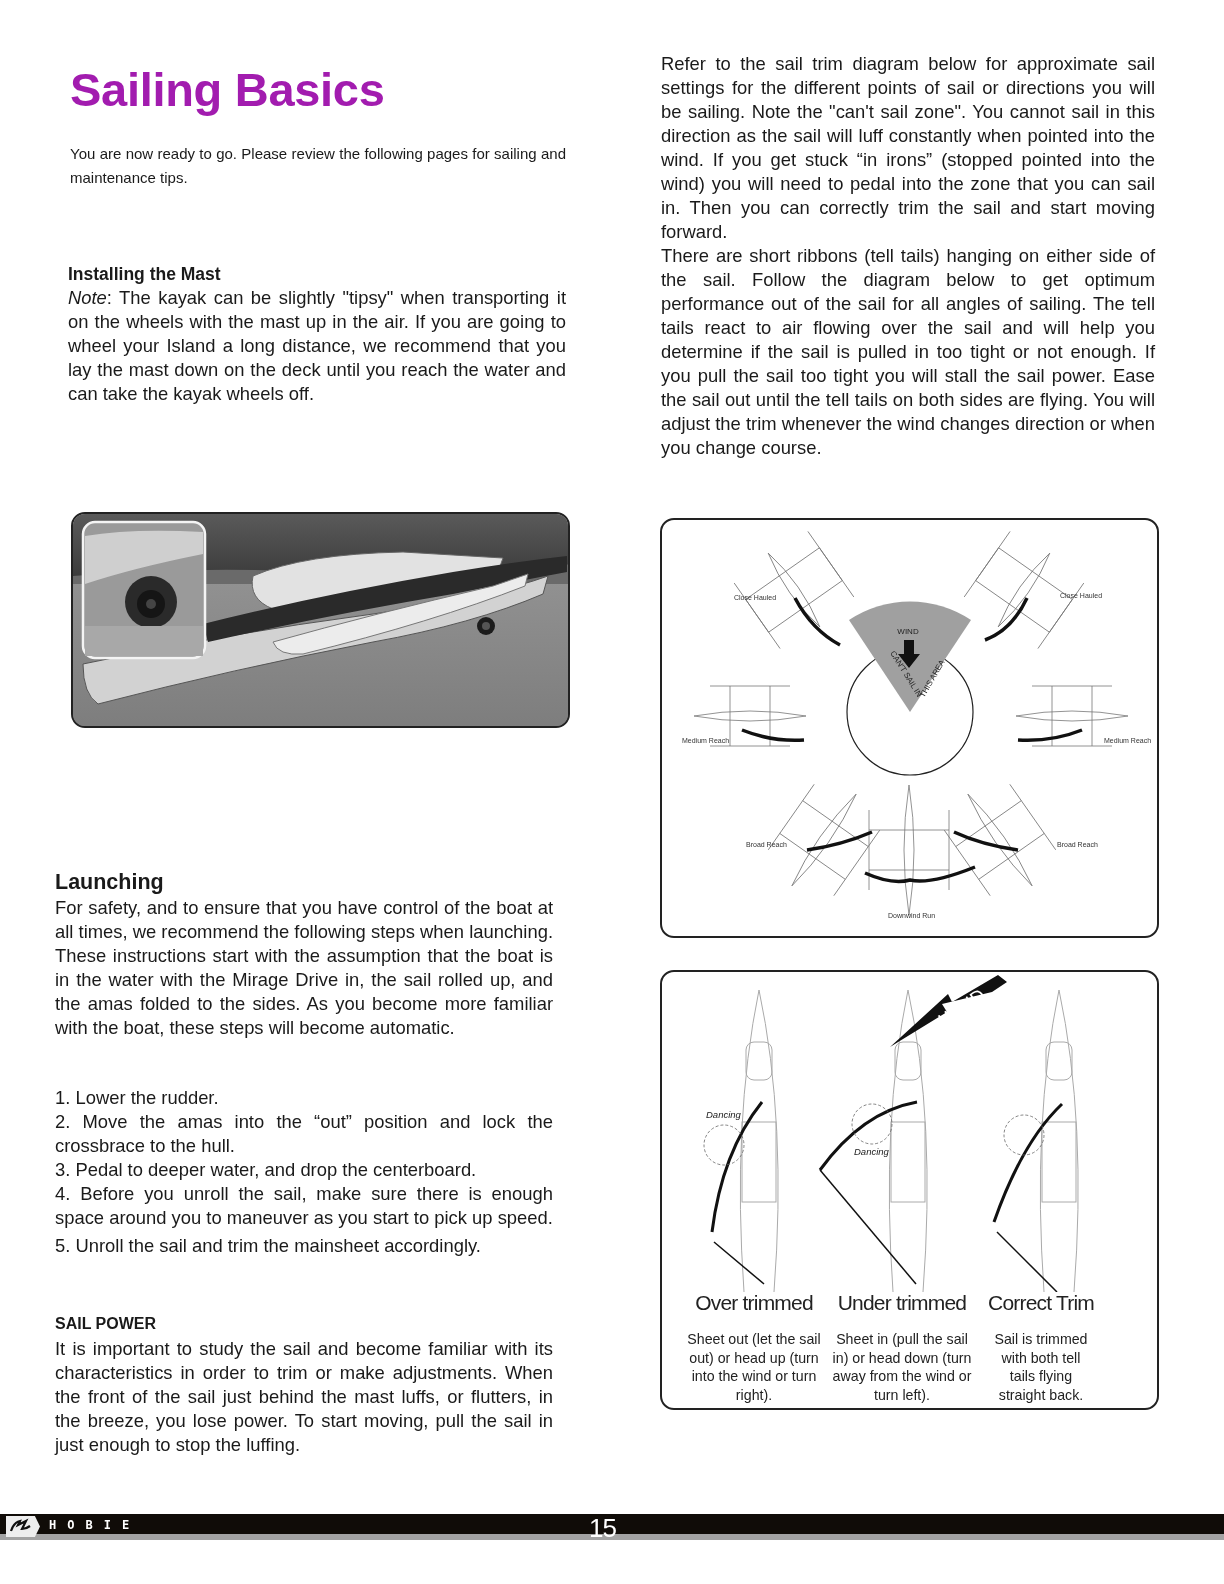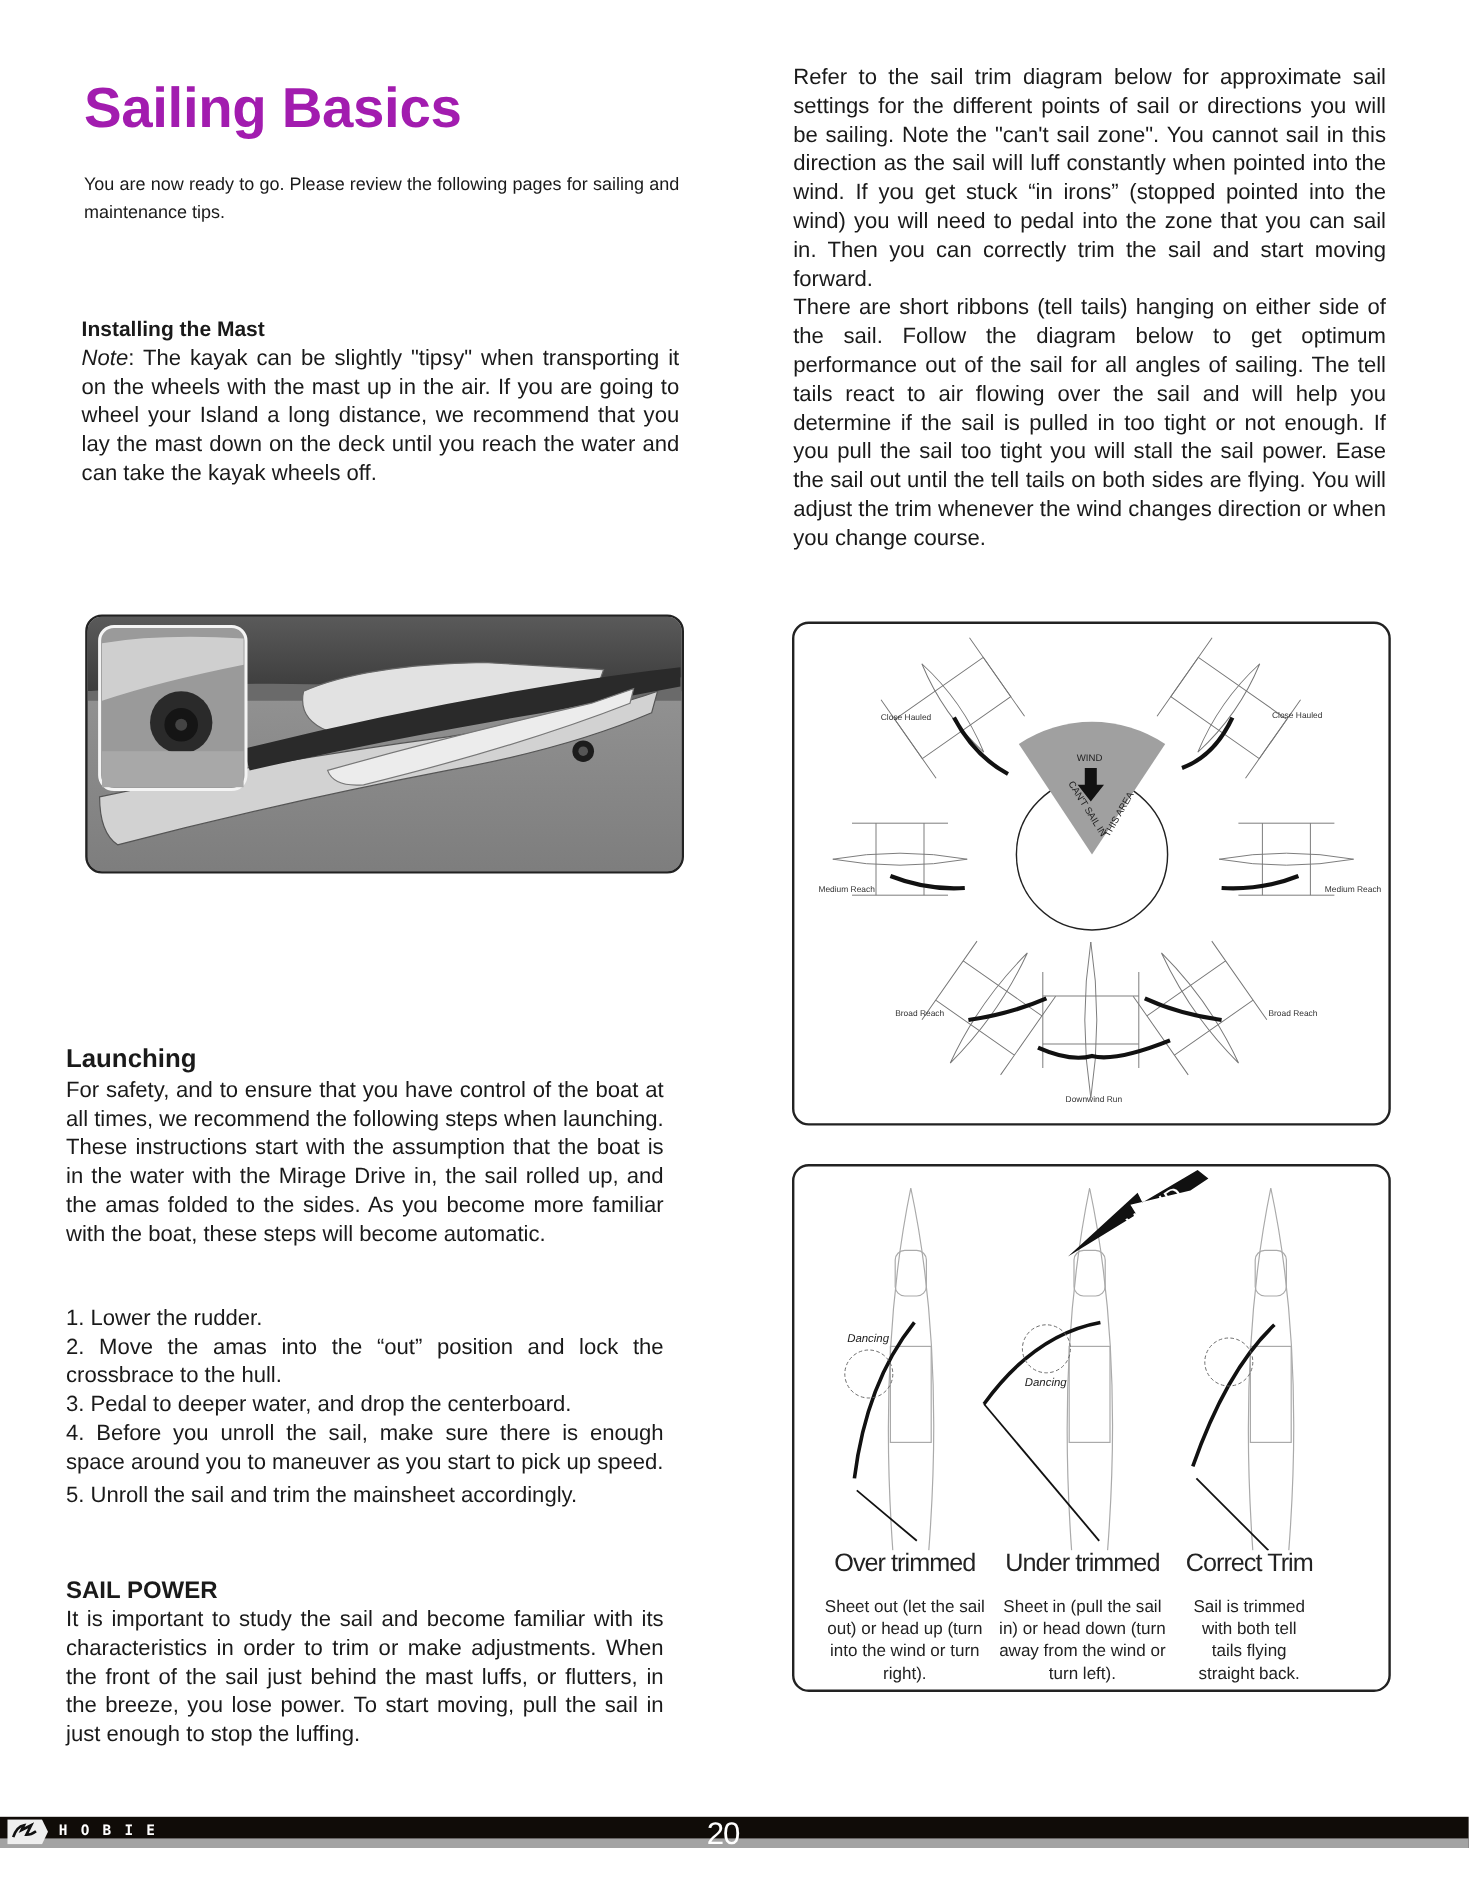--- a/index.html
+++ b/index.html
@@ -17,35 +17,35 @@
 
   .photo-frame { left: 71px; top: 512px; width: 499px; height: 216px; border: 2.5px solid #222; border-radius: 14px; overflow: hidden; background: #8a8a8a; }
   .photo-frame svg { display: block; }
 
   .launch-heading { left: 55px; top: 870px; font-size: 21.5px; font-weight: bold; }
   .launch-body { left: 55px; top: 896px; width: 498px; font-size: 18.4px; line-height: 24px; text-align: justify; }
   .steps { left: 55px; top: 1086px; width: 498px; font-size: 18.4px; line-height: 24px; text-align: justify; }
   .steps .step { display: block; }
   .steps .step.gap { margin-top: 4px; }
 
-  .power-heading { left: 55px; top: 1315px; font-size: 20px; font-weight: bold; }
+  .power-heading { left: 55px; top: 1315px; font-size: 16px; font-weight: bold; }
   .power-body { left: 55px; top: 1337px; width: 498px; font-size: 18.4px; line-height: 24px; text-align: justify; }
 
   .right-body { left: 661px; top: 52px; width: 494px; font-size: 18.4px; line-height: 24px; text-align: justify; }
   .right-body p { margin: 0; }
 
   .diagram-frame { left: 660px; top: 518px; width: 499px; height: 420px; border: 2.5px solid #222; border-radius: 14px; background: #fff; overflow: hidden; }
   .trim-frame { left: 660px; top: 970px; width: 499px; height: 440px; border: 2.5px solid #222; border-radius: 14px; background: #fff; overflow: hidden; }
 
   .trim-captions { position: absolute; left: 0; top: 318px; width: 100%; display: flex; justify-content: flex-start; padding: 0 8px 0 18px; }
   .trim-col { width: 148px; text-align: center; }
   .trim-title { font-size: 21px; letter-spacing: -0.8px; color: #222; line-height: 26px; white-space: nowrap; }
   .trim-desc { font-size: 14.2px; line-height: 18.5px; color: #222; margin-top: 14px; }
 
-  .footer { left: 0; top: 1514px; width: 1224px; height: 26px; background: #100c08; border-bottom: 8px solid #a3a3a3; }
+  .footer { left: 0; top: 1514px; width: 1224px; height: 26px; background: #100c08; border-bottom: 6px solid #a3a3a3; }
   .logo-box { position: absolute; left: 6px; top: 2px; width: 34px; height: 21px; background: #eee; clip-path: polygon(0 0, 85% 0, 100% 50%, 85% 100%, 0 100%); }
   .brand { position: absolute; left: 49px; top: 4px; font-size: 12px; font-weight: bold; color: #fff; letter-spacing: 11px; font-family: "DejaVu Sans Mono", monospace; }
   .page-num { position: absolute; left: 589px; top: -1px; font-size: 26px; color: #fff; letter-spacing: -1px; }
 </style>
 </head>
 <body>
 
 <h1 class="abs page-title">Sailing Basics</h1>
 <p class="abs intro">You are now ready to go.  Please review the following pages for sailing and maintenance tips.</p>
 
@@ -235,14 +235,14 @@
   </div>
 </div>
 
 <div class="abs footer">
   <div class="logo-box">
     <svg width="34" height="21" viewBox="0 0 34 21">
         <path d="M5 15 Q8 6 14 5 L12 9 Q16 7 20 5 L16 13 Q20 13 24 10" stroke="#111" stroke-width="2.2" fill="none"></path>
       </svg>
   </div>
   <span class="brand">HOBIE</span>
-  <span class="page-num">20</span>
+  <span class="page-num">15</span>
 </div>
 
 </body></html>

